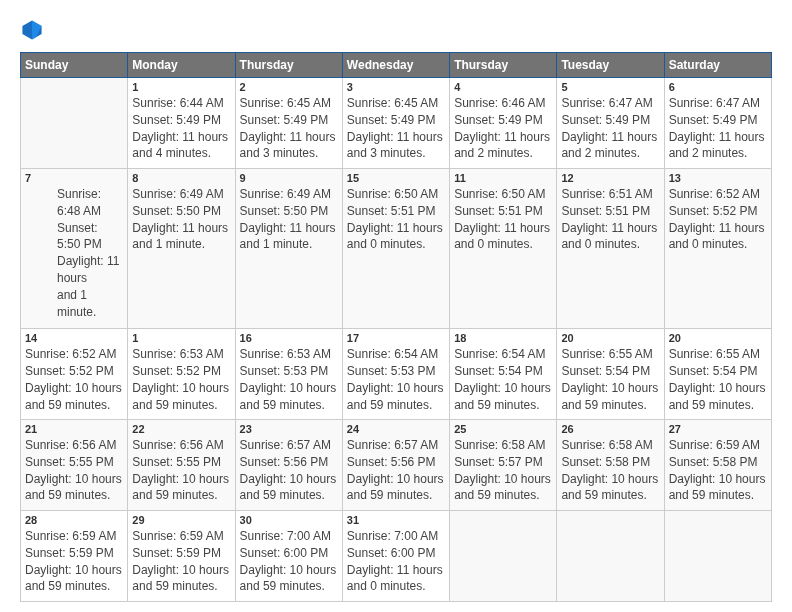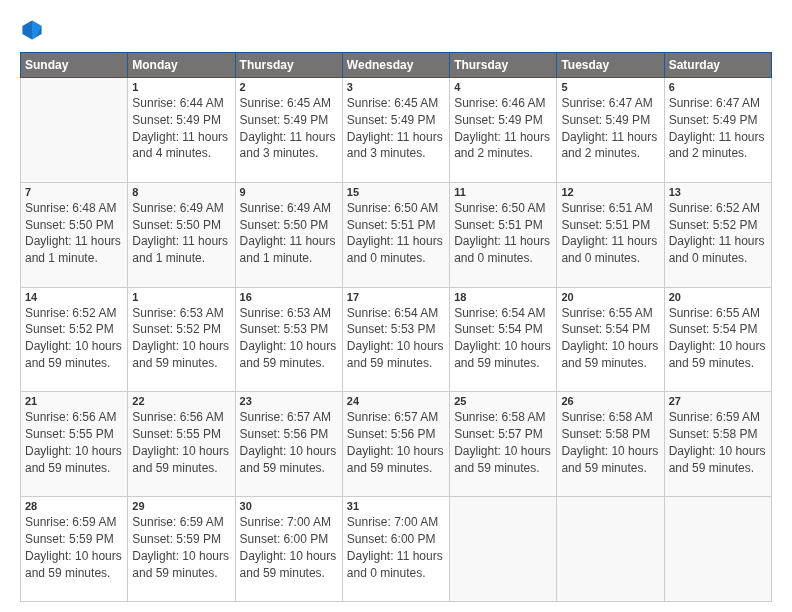--- a/index.html
+++ b/index.html
@@ -176,21 +176,21 @@
             <span class="day-number">6</span>
             <div class="day-info" style="white-space: pre-line;">Sunrise: 6:47 AM
 Sunset: 5:49 PM
 Daylight: 11 hours
 and 2 minutes.</div>
           </td>
         </tr>
         <tr>
           <td>
             <span class="day-number">7</span>
-            <div class="day-info" style="white-space: pre-line;">Sunrise: 6:48 AM
+            <div class="day-info" style="white-space: pre-line; margin-left: 32px;">Sunrise: 6:48 AM
 Sunset: 5:50 PM
 Daylight: 11 hours
 and 1 minute.</div>
           </td>
           <td>
             <span class="day-number">8</span>
             <div class="day-info" style="white-space: pre-line;">Sunrise: 6:49 AM
 Sunset: 5:50 PM
 Daylight: 11 hours
 and 1 minute.</div>

